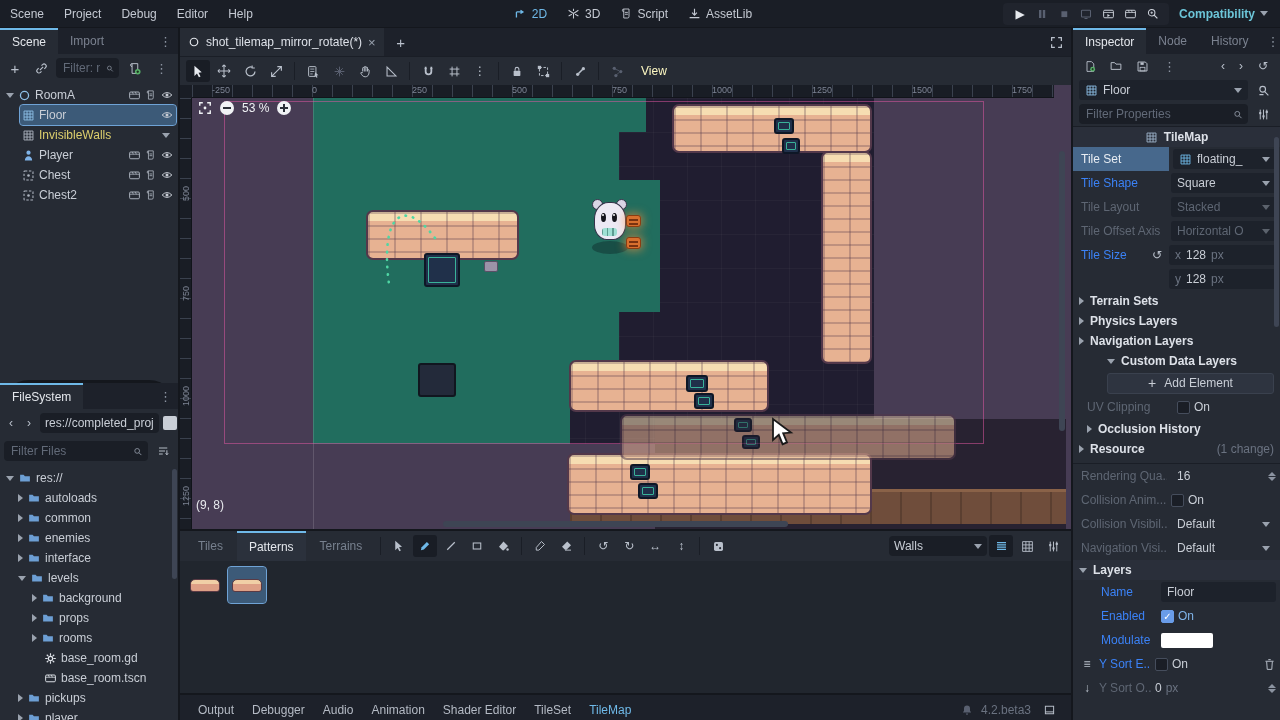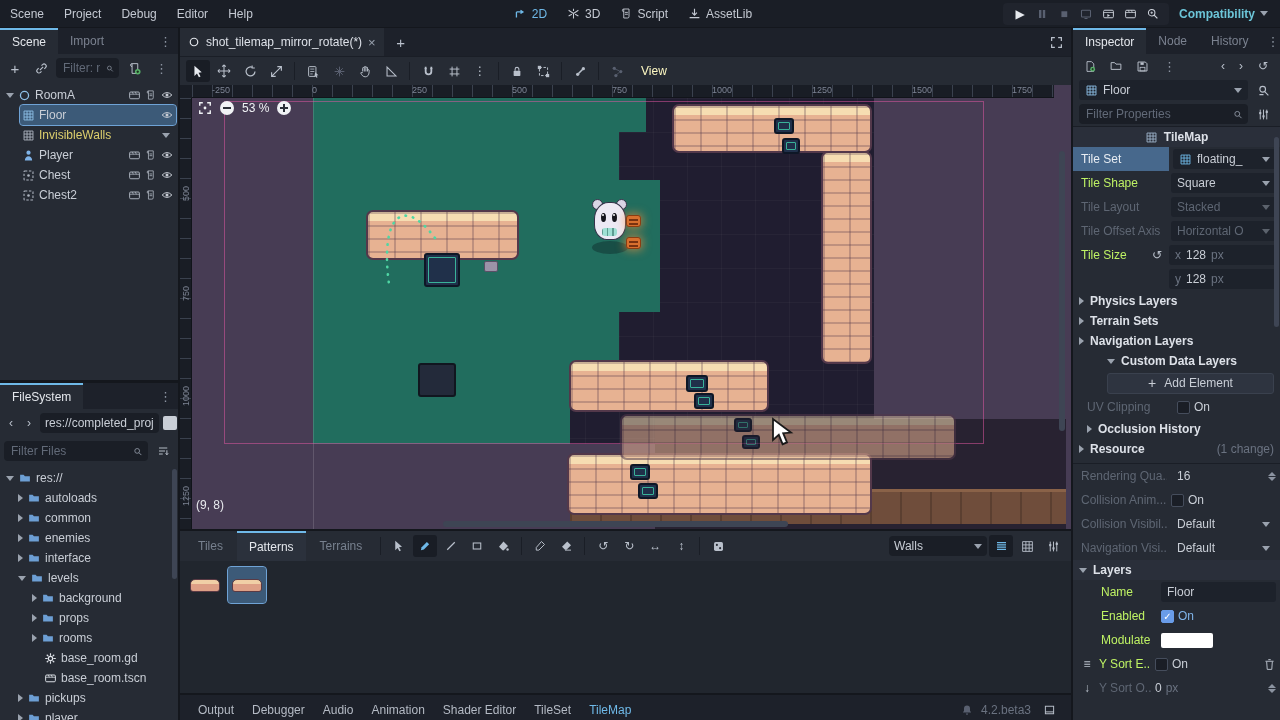--- a/index.html
+++ b/index.html
@@ -33,21 +33,21 @@
   .input input{background:transparent;border:0;outline:none;color:#c9ced6;font:inherit;width:100%;min-width:0;}
   .input input::placeholder{color:#626a78;}
   
   .tree{padding:3px 2px;overflow:hidden;}
   .trow{height:20px;display:flex;align-items:center;gap:4px;padding:0 2px;border-radius:3px;}
   .trow .lbl{white-space:nowrap;overflow:hidden;}
   .trow.sel{background:#3c5a78;outline:1px solid #6fa3d6;}
   .chv{width:0;height:0;border-left:4px solid transparent;border-right:4px solid transparent;border-top:5px solid #9aa2ae;flex:none;}
   .chvr{width:0;height:0;border-top:4px solid transparent;border-bottom:4px solid transparent;border-left:5px solid #9aa2ae;flex:none;}
   
-  #fs-panel{flex:1;display:flex;flex-direction:column;border-top:3px solid #14171d;min-height:0;}
+  #fs-panel{flex:1;display:flex;flex-direction:column;border-top:3px solid #14171d;min-height:0;border-radius:29px;}
   
   #center{position:absolute;left:178px;top:28px;width:893px;height:692px;display:flex;flex-direction:column;background:#1d212a;border-left:2px solid #14171d;box-sizing:border-box;}
   #scene-tabs{height:28px;background:#1d212a;display:flex;align-items:stretch;flex:none;}
   #scene-tab{background:#262b34;display:flex;align-items:center;gap:6px;padding:0 8px;color:#dde1e8;}
   #main-toolbar{height:28px;background:#262b34;display:flex;align-items:center;gap:2px;padding:0 6px;flex:none;border-top:1px solid #1a1e26;}
   .sep{width:1px;height:18px;background:#1a1e26;margin:0 4px;flex:none;}
   .tool{width:24px;height:22px;display:flex;align-items:center;justify-content:center;color:#b9c0cb;border-radius:3px;flex:none;}
   .tool.pressed{background:#191d25;}
   .tool.blue{color:#6fb9e8;}
   .tool.faded{color:#596070;}
@@ -81,21 +81,21 @@
   .pat-thumb.sel{background:#3c5a78;outline:1px solid #6fa3d6;}
   .mound{width:28px;height:11px;border-radius:5px 5px 3px 3px;border:1px solid #5a3a44;
     background:linear-gradient(180deg,#f0cfa6 0 4px,#dd9f86 4px);}
   
   #statusbar{height:30px;flex:none;background:#1d212a;border-top:2px solid #14171d;display:flex;align-items:center;padding:0 10px;gap:2px;}
   .sb-item{padding:0 8px;color:#b4bac4;}
   .sb-item.active{color:#6fb9e8;}
   
   .insp-row{height:24px;display:flex;align-items:center;gap:4px;padding:0 6px;flex:none;}
   .prop{height:24px;display:flex;align-items:center;padding:0 4px 0 8px;gap:4px;}
-  .prop .plabel{width:86px;flex:none;white-space:nowrap;overflow:hidden;color:#bef264;}
+  .prop .plabel{width:86px;flex:none;white-space:nowrap;overflow:hidden;color:#3b82f6;}
   .prop .plabel.dis{color:#5e6673;}
   .field{flex:1;background:#1d222b;border-radius:3px;height:20px;display:flex;align-items:center;padding:0 6px;gap:5px;min-width:0;}
   .field.dis{color:#5e6673;}
   .field .val{white-space:nowrap;overflow:hidden;}
   .ghdr{height:20px;display:flex;align-items:center;gap:6px;padding:0 6px;font-weight:bold;color:#dde1e8;background:#2a2f3a;flex:none;}
   .cb{width:13px;height:13px;background:#1a1e26;border:1px solid #454d5c;border-radius:2px;flex:none;display:flex;align-items:center;justify-content:center;font-size:10px;color:#fff;box-sizing:border-box;}
   .cb.on{background:#699ce8;border-color:#699ce8;}
   .spin{display:flex;flex-direction:column;gap:1px;margin-left:auto;flex:none;}
   .spin i{width:0;height:0;border-left:4px solid transparent;border-right:4px solid transparent;}
   .spin .up{border-bottom:4px solid #8b93a0;}
@@ -875,25 +875,25 @@
       <div class="prop">
         <span class="plabel" style="width:84px;"></span>
         <div class="field">
           <span class="dim">y</span>
           <span class="val">128</span>
           <span class="dim">px</span>
         </div>
       </div>
       <div class="ghdr" style="background:none;">
           <span class="chvr"></span>
-          <span>Physics Layers</span>
+          <span>Terrain Sets</span>
         </div>
       <div class="ghdr" style="background:none;">
           <span class="chvr"></span>
-          <span>Terrain Sets</span>
+          <span>Physics Layers</span>
         </div>
       <div class="ghdr" style="background:none;">
           <span class="chvr"></span>
           <span>Navigation Layers</span>
         </div>
       <div class="ghdr" style="background:none;padding-left:34px;">
           <span class="chv"></span>
           <span>Custom Data Layers</span>
         </div>
       <div class="insp-row">

